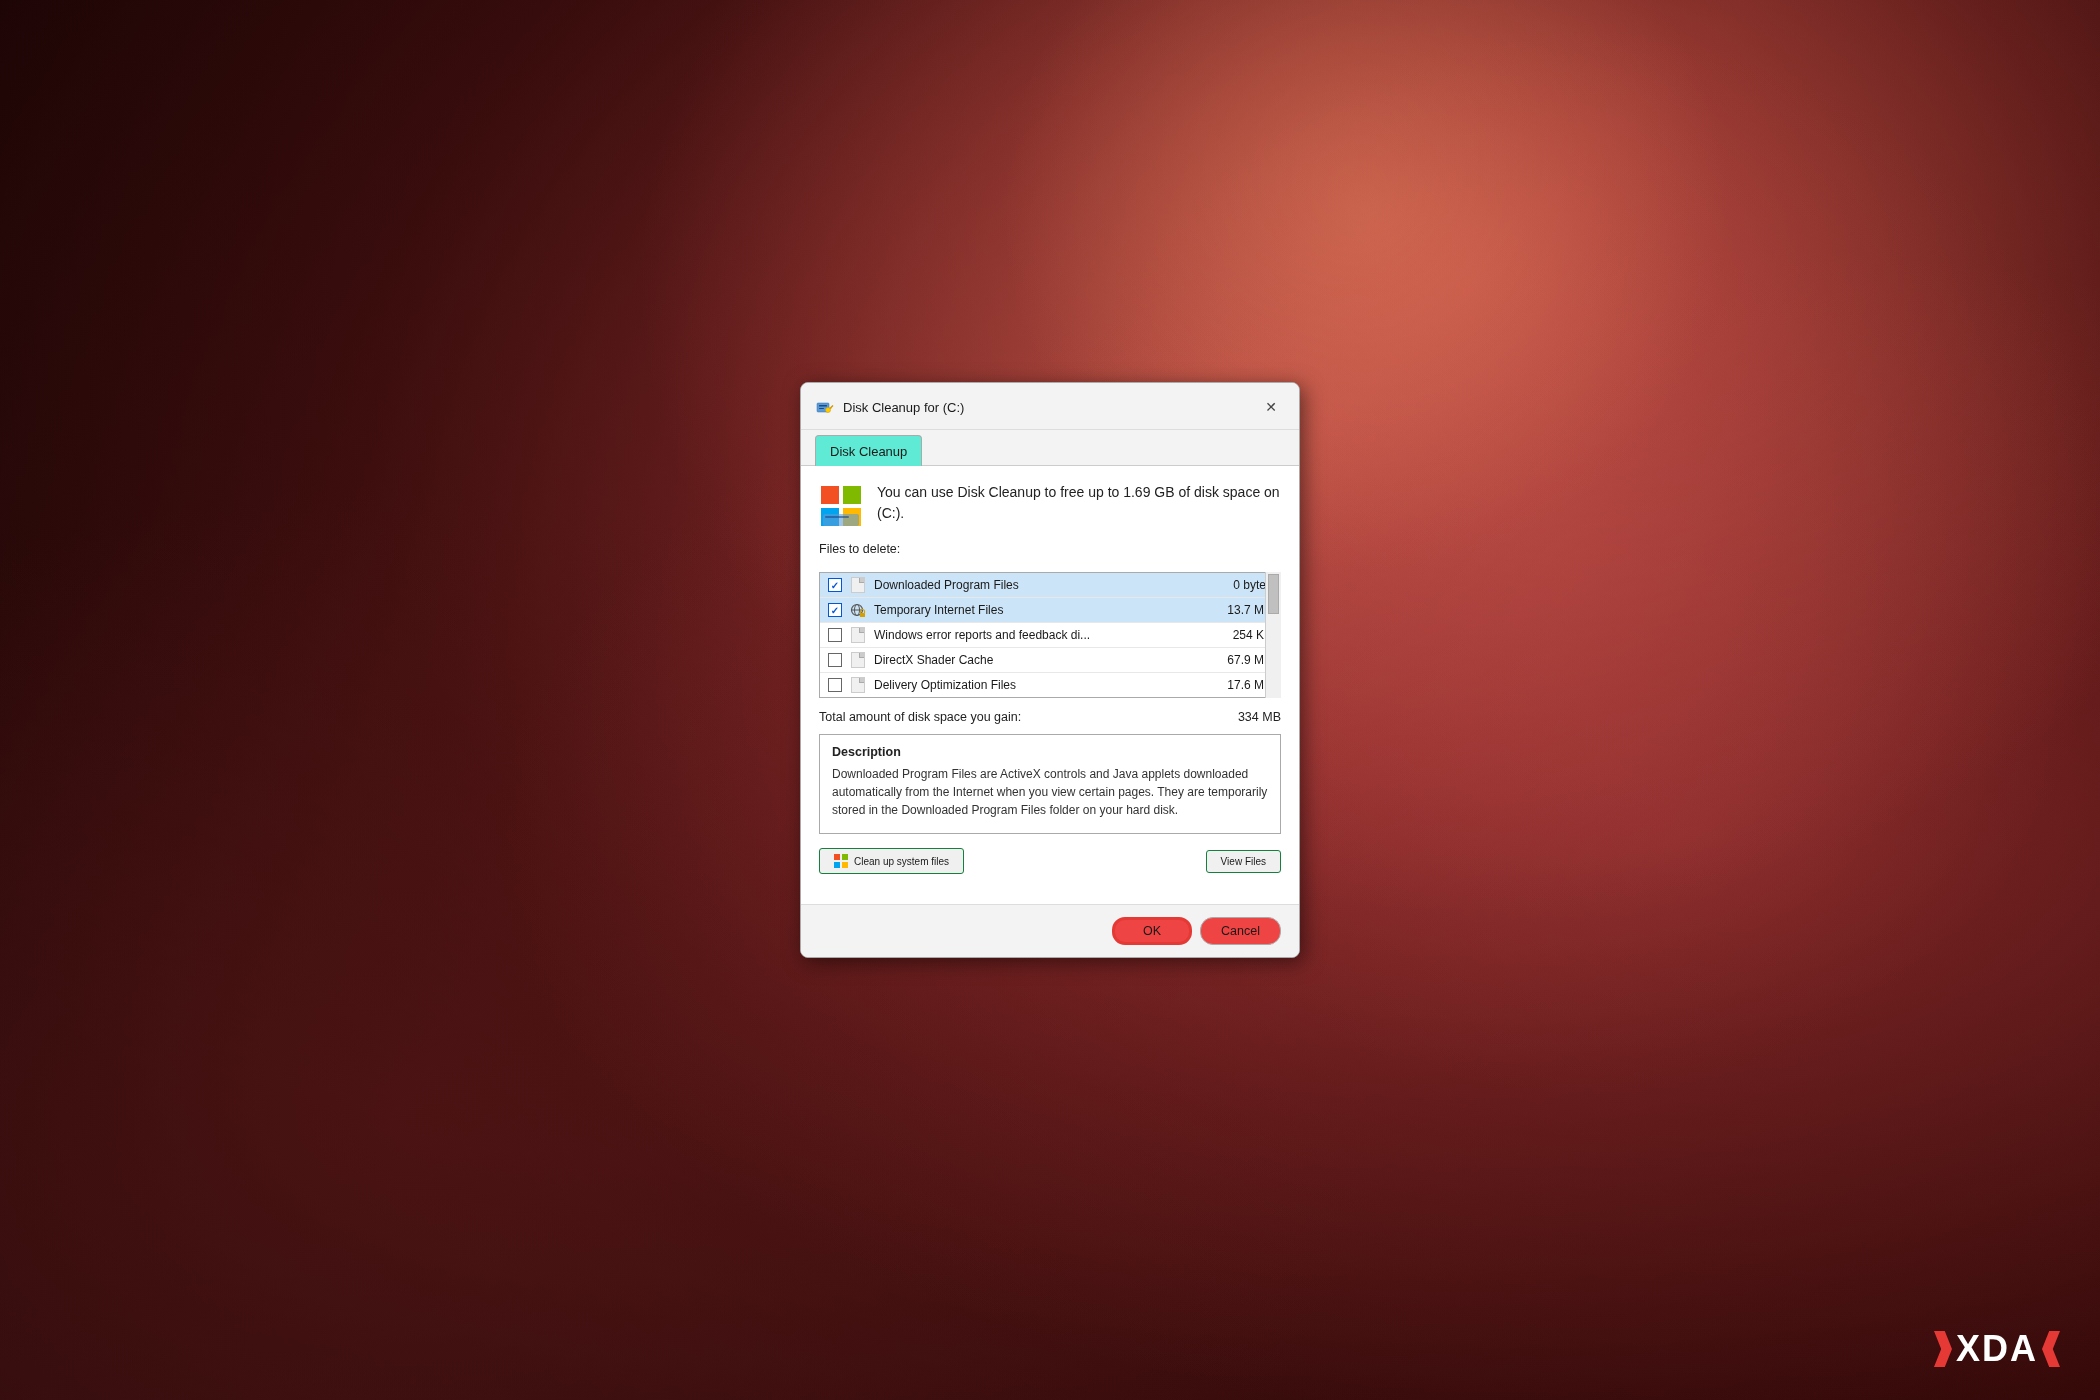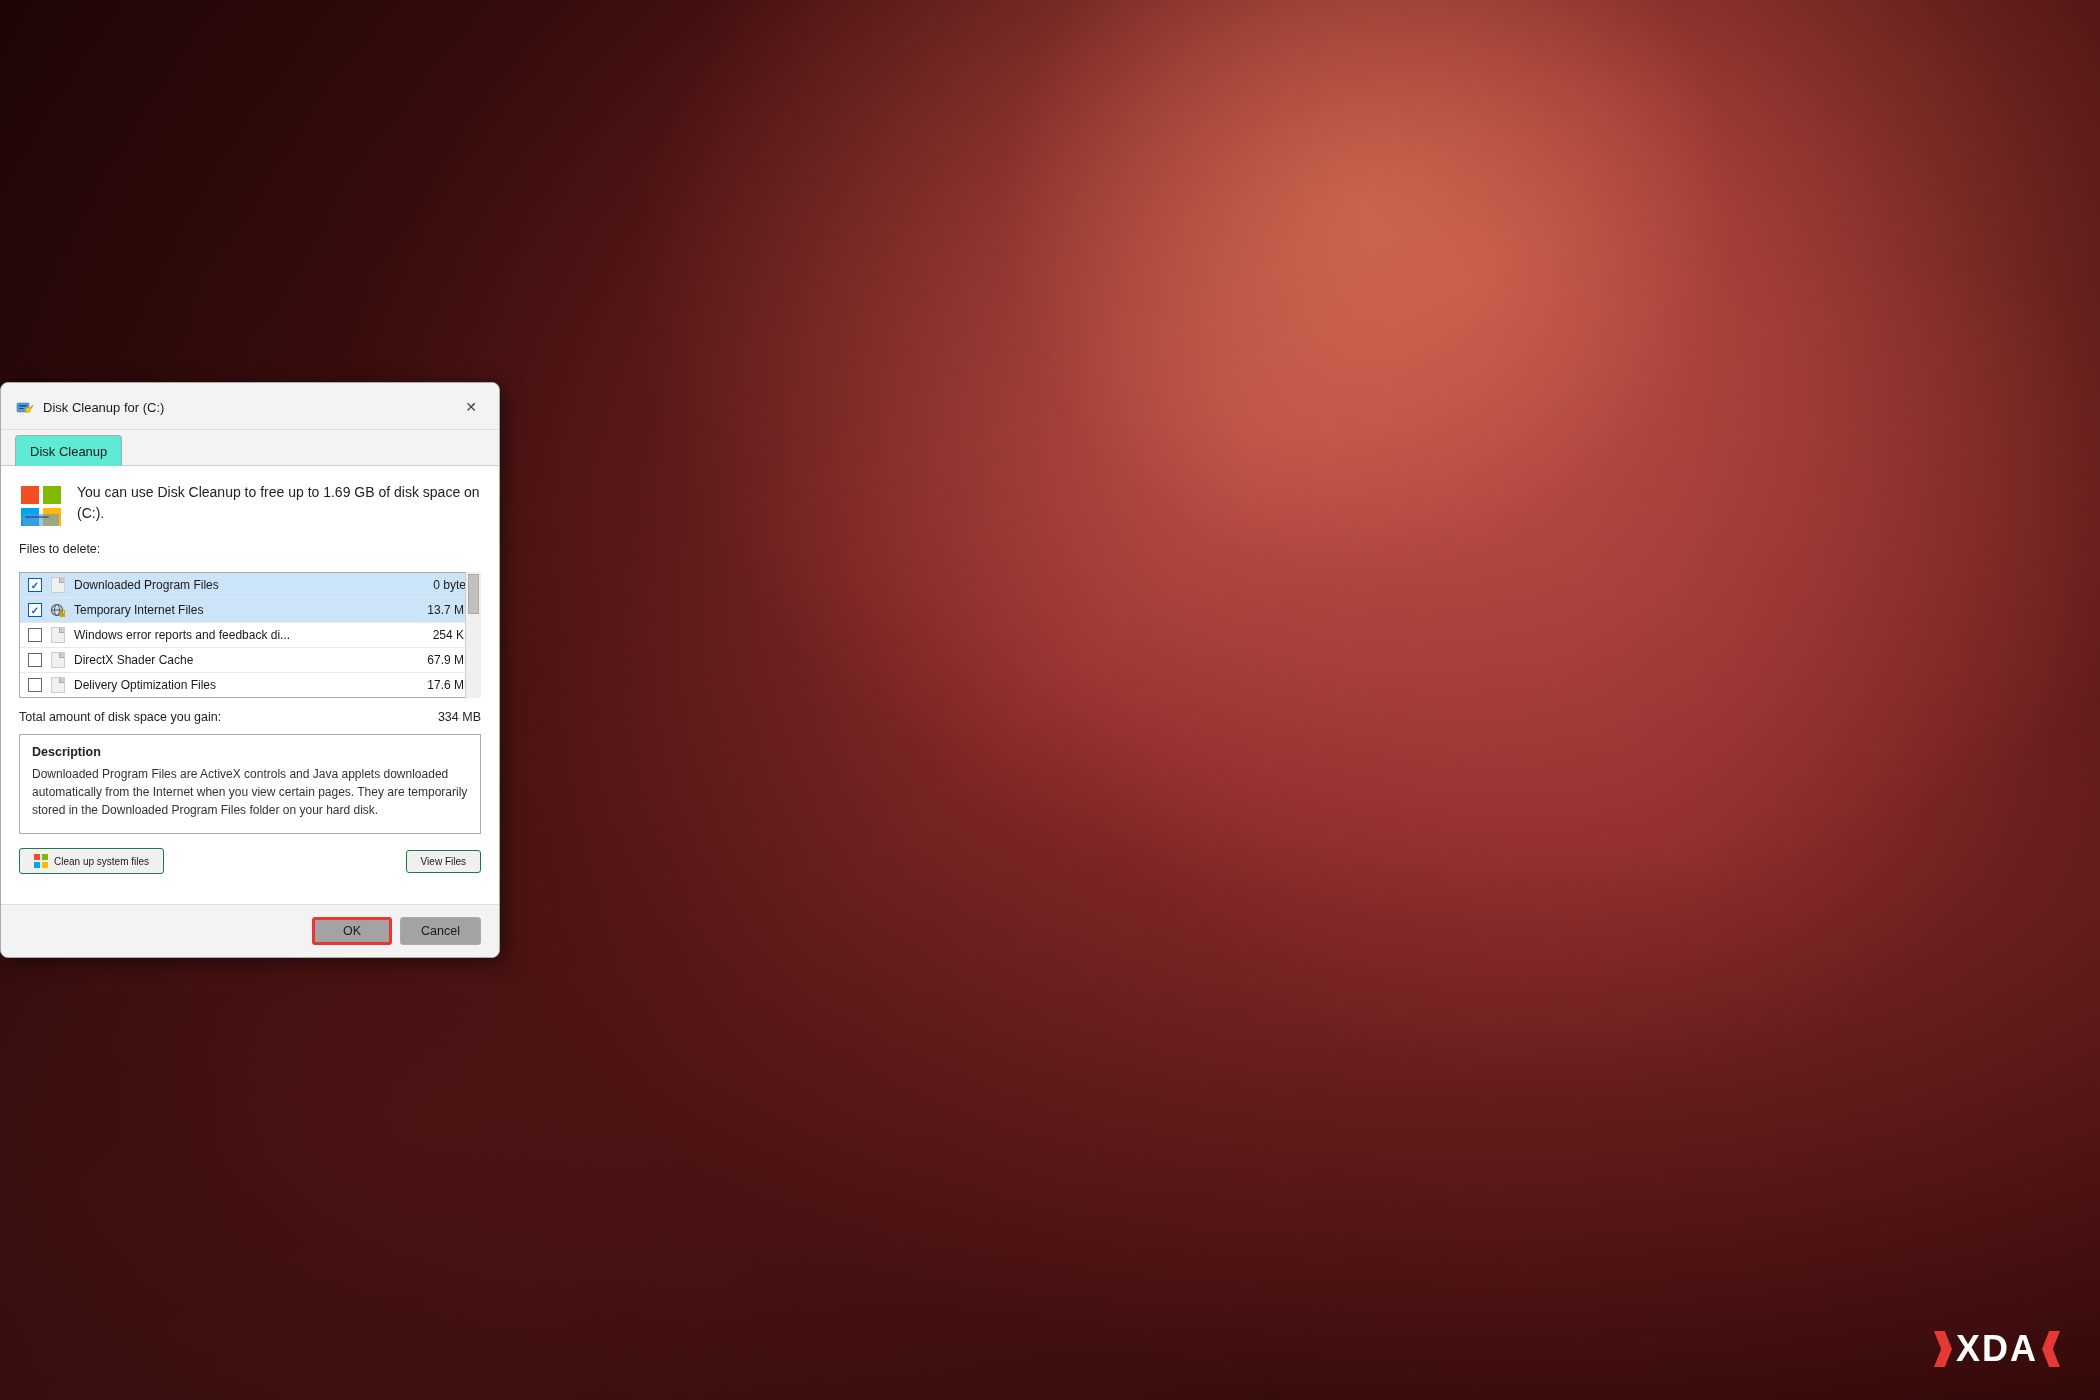--- a/index.html
+++ b/index.html
@@ -74,21 +74,21 @@
       background: #e53935;
       clip-path: polygon(40% 0, 100% 0, 60% 50%, 100% 100%, 40% 100%, 0 50%);
     }
 
     
     .dialog-overlay {
       position: absolute;
       top: 0; left: 0; right: 0; bottom: 0;
       display: flex;
       align-items: center;
-      justify-content: flex-start;
+      justify-content: center;
       z-index: 100;
     }
 
     
     .dialog {
       background: #f3f3f3;
       border: 1px solid #aaa;
       box-shadow: 4px 4px 20px rgba(0,0,0,0.5), 0 0 0 1px rgba(255,255,255,0.3) inset;
       width: 500px;
       border-radius: 8px;
@@ -370,24 +370,24 @@
       padding: 12px 18px;
       display: flex;
       justify-content: flex-end;
       gap: 8px;
     }
 
     .footer-button {
       min-width: 80px;
       padding: 6px 20px;
       font-size: 12.5px;
-      border-radius: 3px;
+      border-radius: 13px;
       cursor: pointer;
       border: 1px solid #aaa;
-      background: #a3a3a3;
+      background: #ef4444;
       color: #1a1a1a;
     }
 
     .footer-button.highlighted {
       border: 3px solid #e53935;
       padding: 4px 18px;
     }
 
     
     .disk-cleanup-icon {

